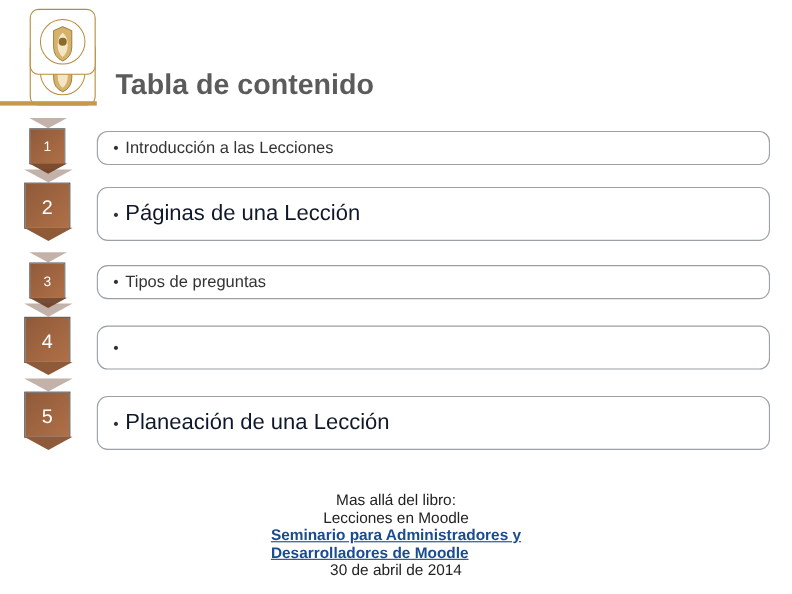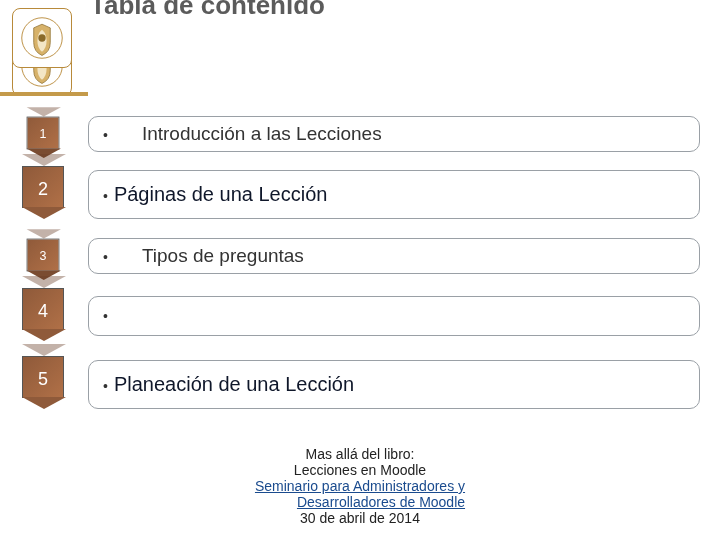--- a/index.html
+++ b/index.html
@@ -6,22 +6,23 @@
   body {
     width: 720px;
     height: 540px;
     font-family: Arial, Helvetica, sans-serif;
     background: #ffffff;
     position: relative;
     overflow: hidden;
   }
   .header-region {
     display: flex;
-    align-items: flex-start;
+    align-items: flex-end;
     padding: 8px 0 0 8px;
+    margin-left: 15px;
   }
   .logo-stack {
     position: relative;
     width: 70px;
     height: 84px;
     margin-right: 12px;
   }
   .logo-box {
     position: absolute;
     width: 60px;
@@ -114,21 +115,21 @@
     padding: 10px 14px;
     display: flex;
     align-items: center;
     background: #fff;
   }
   .bubble.small { padding: 6px 14px; }
   .bubble.large { padding: 12px 14px; }
   .bullet-txt { display: flex; align-items: baseline; gap: 6px; }
   .bullet-dot { font-size: 14px; color: #333; line-height: 1; }
   .bubble.large .item-text { font-size: 20px; color: #0f172a; }
-  .bubble.small .item-text { font-size: 19px; color: #333; margin-left: 28px; }
+  .bubble.small .item-text { font-size: 15px; color: #333; }
   .toc-row.small .chev-wrap { height: 44px; }
   .toc-row.small { margin-bottom: 10px; }
   .footer {
     position: absolute;
     bottom: 14px;
     left: 0;
     right: 0;
     display: flex;
     align-items: center;
     justify-content: space-around;
@@ -136,24 +137,25 @@
     flex-direction: column;
   }
   .foot-left, .foot-right {
     font-size: 14px;
     color: #222;
     text-align: center;
   }
   .foot-mid {
     font-size: 14px;
     color: #1a4b8e;
-    text-align: right;
+    text-align: left;
     text-decoration: underline;
     cursor: pointer;
     max-width: 240px;
+    font-weight: bold;
   }
 </style>
 </head>
 <body>
 
 <div class="header-region">
   <div class="logo-stack">
     <div class="logo-box bottom">
       <svg viewBox="0 0 50 50">
         <circle cx="25" cy="25" r="22" fill="none" stroke="#b88a3a" stroke-width="1"></circle>

